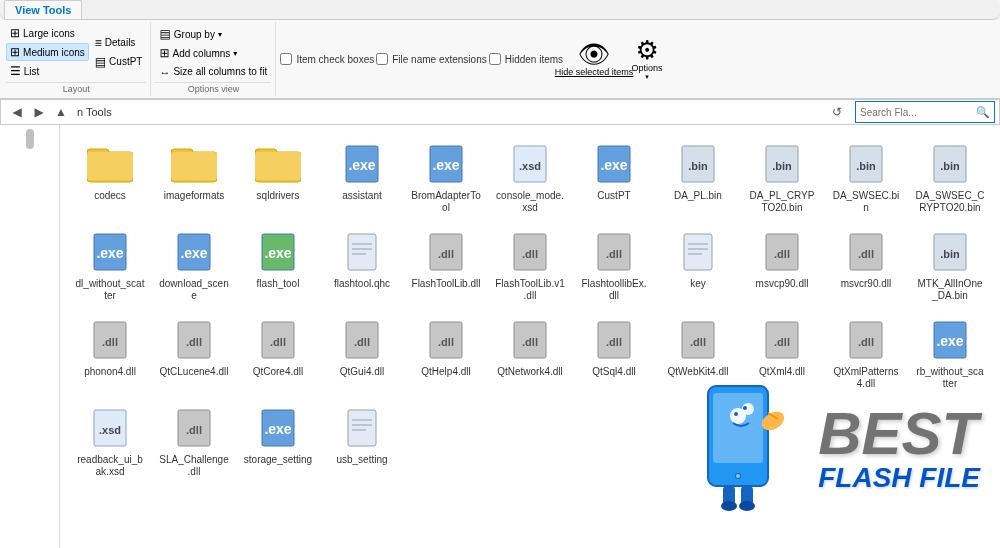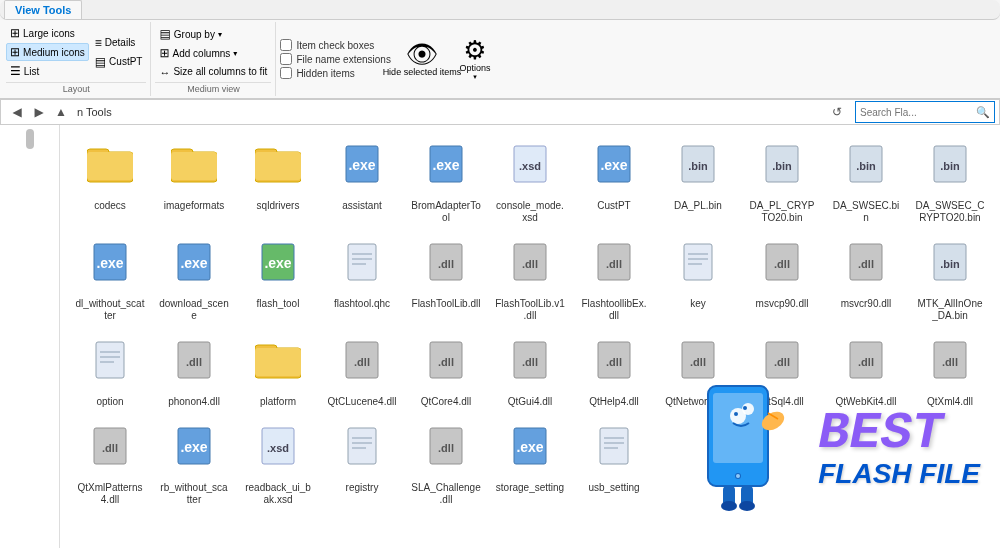--- a/index.html
+++ b/index.html
@@ -1,38 +1,38 @@
 <!DOCTYPE html>
 <html><head>
   <meta charset="utf-8">
   <style>
     * { margin: 0; padding: 0; box-sizing: border-box; }
     body { font-family: 'Segoe UI', Arial, sans-serif; font-size: 11px; background: #f0f0f0; width: 1000px; height: 548px; overflow: hidden; display: flex; flex-direction: column; }
 
-    .checkbox-group { display: flex; flex-direction: column; gap: 2px; }
+    .checkbox-group { display: flex; flex-direction: row; gap: 2px; }
     .cb-item { display: flex; align-items: center; gap: 4px; font-size: 10px; color: #333; cursor: pointer; }
     .cb-item input { width: 12px; height: 12px; cursor: pointer; }
 
     
     .address-bar { display: flex; align-items: center; background: white; border: 1px solid #ccc; height: 26px; padding: 0 4px; gap: 4px; }
     .address-content { flex: 1; font-size: 11px; color: #333; display: flex; align-items: center; gap: 2px; }
     .addr-nav { display: flex; align-items: center; gap: 2px; padding: 2px; }
     .addr-nav-btn { width: 20px; height: 20px; display: flex; align-items: center; justify-content: center; cursor: pointer; border: 1px solid transparent; border-radius: 2px; font-size: 12px; color: #555; }
     .search-box { display: flex; align-items: center; border: 1px solid #0078d7; background: white; height: 22px; padding: 0 4px; gap: 2px; width: 140px; }
     .search-box input { border: none; outline: none; font-size: 10px; width: 100%; background: transparent; }
 
     
     .main-area { display: flex; flex: 1; overflow: hidden; }
     .sidebar { width: 60px; background: white; border-right: 1px solid #ddd; display: flex; flex-direction: column; align-items: center; padding-top: 4px; overflow-y: auto; }
 
     .file-area { flex: 1; background: white; overflow-y: auto; padding: 10px; display: flex; flex-wrap: wrap; align-content: flex-start; gap: 4px; }
 
     .file-item { display: flex; flex-direction: column; align-items: center; width: 80px; padding: 4px; cursor: pointer; border: 1px solid transparent; border-radius: 2px; }
     .file-icon { width: 48px; height: 48px; display: flex; align-items: center; justify-content: center; font-size: 36px; }
-    .file-label { font-size: 10px; color: #333; text-align: center; word-break: break-word; line-height: 1.2; margin-top: 12px; max-width: 78px; }
+    .file-label { font-size: 10px; color: #333; text-align: center; word-break: break-word; line-height: 1.2; margin-top: 2px; max-width: 78px; }
 
     
     .ribbon-outer { background: #f5f5f5; }
     .ribbon-tabs-bar { display: flex; background: #f0f0f0; border-bottom: 1px solid #ccc; padding-left: 4px; border-radius: 7px; }
     .ribbon-tab { padding: 3px 10px; font-size: 11px; cursor: pointer; border: 1px solid transparent; border-bottom: none; border-radius: 2px 2px 0 0; margin-right: 2px; }
     .ribbon-tab.active { background: #f8f8f8; border-color: #ccc; color: #0078d7; font-weight: 600; }
 
     .ribbon-content { background: #f8f8f8; border-bottom: 1px solid #ccc; display: flex; align-items: stretch; padding: 2px; gap: 0; }
     .ribbon-grp { display: flex; flex-direction: column; border-right: 1px solid #ddd; padding: 2px 4px; }
     .ribbon-grp:last-child { border-right: none; }
@@ -98,21 +98,21 @@
             <span style="font-size:12px;">⊞</span>
             <span>Add columns</span>
             <span style="font-size:8px;">▾</span>
           </div>
           <div class="small-btn">
             <span style="font-size:11px;">↔</span>
             <span>Size all columns to fit</span>
           </div>
         </div>
       </div>
-      <div class="ribbon-grp-title">Medium view</div>
+      <div class="ribbon-grp-title">Options view</div>
     </div>
 
     <div class="ribbon-grp">
       <div class="ribbon-grp-body" style="gap:6px;">
         <div class="checkbox-group">
           <label class="cb-item">
             <input type="checkbox" style="">
             <span>Item check boxes</span>
           </label>
           <label class="cb-item">
@@ -120,21 +120,21 @@
             <span>File name extensions</span>
           </label>
           <label class="cb-item">
             <input type="checkbox" style="">
             <span>Hidden items</span>
           </label>
         </div>
         <div style="display:flex;flex-direction:column;align-items:center;gap:2px;">
           <div class="drop-btn" style="width:50px;">
             <span class="big-icon">👁</span>
-            <span class="lbl" style="text-align:center;">Hide selected items</span>
+            <span class="lbl" style="text-align:center;text-decoration:underline;">Hide selected items</span>
           </div>
         </div>
         <div style="display:flex;flex-direction:column;align-items:center;gap:2px;">
           <div class="drop-btn" style="width:44px;">
             <span class="big-icon">⚙</span>
             <span class="lbl">Options</span>
             <span class="arrow">▾</span>
           </div>
         </div>
       </div>
@@ -366,46 +366,25 @@
           <svg width="40" height="40" viewBox="0 0 40 40">
             <rect x="4" y="2" width="32" height="36" rx="2" fill="#d0dce8" stroke="#8898a8" stroke-width="1" opacity="0.9"></rect>
             <text x="20" y="26" text-anchor="middle" font-size="11" font-weight="bold" fill="#445">.bin</text>
           </svg>
         </div>
         <div class="file-label">MTK_AllInOne_DA.bin</div>
       </div>
       <div class="file-item">
         <div class="file-icon">
           <svg width="40" height="40" viewBox="0 0 40 40">
-            <rect x="6" y="2" width="28" height="36" rx="2" fill="#e0e8f4" stroke="#8898a8" stroke-width="1" opacity="0.9"></rect>
-            <line x1="10" y1="12" x2="30" y2="12" stroke="#aab8c8" stroke-width="1.5"></line>
-            <line x1="10" y1="17" x2="30" y2="17" stroke="#aab8c8" stroke-width="1.5"></line>
-            <line x1="10" y1="22" x2="24" y2="22" stroke="#aab8c8" stroke-width="1.5"></line>
-          </svg>
-        </div>
-        <div class="file-label">option</div>
-      </div>
-      <div class="file-item">
-        <div class="file-icon">
-          <svg width="40" height="40" viewBox="0 0 40 40">
             <rect x="4" y="2" width="32" height="36" rx="2" fill="#c0c0c0" stroke="#888" stroke-width="1" opacity="0.9"></rect>
             <text x="20" y="26" text-anchor="middle" font-size="11" font-weight="bold" fill="#555">.dll</text>
           </svg>
         </div>
         <div class="file-label">phonon4.dll</div>
-      </div>
-      <div class="file-item">
-        <div class="file-icon">
-          <svg width="46" height="40" viewBox="0 0 46 40">
-            <rect x="0" y="8" width="46" height="30" rx="3" fill="#f0c040" stroke="#d4a800" stroke-width="1"></rect>
-            <rect x="0" y="5" width="22" height="8" rx="3" fill="#f0c040" stroke="#d4a800" stroke-width="1"></rect>
-            <rect x="0" y="8" width="46" height="28" rx="3" fill="#f5d060"></rect>
-          </svg>
-        </div>
-        <div class="file-label">platform</div>
       </div>
       <div class="file-item">
         <div class="file-icon">
           <svg width="40" height="40" viewBox="0 0 40 40">
             <rect x="4" y="2" width="32" height="36" rx="2" fill="#c0c0c0" stroke="#888" stroke-width="1" opacity="0.9"></rect>
             <text x="20" y="26" text-anchor="middle" font-size="11" font-weight="bold" fill="#555">.dll</text>
           </svg>
         </div>
         <div class="file-label">QtCLucene4.dll</div>
       </div>
@@ -491,31 +470,20 @@
         <div class="file-label">rb_without_scatter</div>
       </div>
       <div class="file-item">
         <div class="file-icon">
           <svg width="40" height="40" viewBox="0 0 40 40">
             <rect x="4" y="2" width="32" height="36" rx="2" fill="#dce8f8" stroke="#8898c8" stroke-width="1" opacity="0.9"></rect>
             <text x="20" y="26" text-anchor="middle" font-size="11" font-weight="bold" fill="#445">.xsd</text>
           </svg>
         </div>
         <div class="file-label">readback_ui_bak.xsd</div>
-      </div>
-      <div class="file-item">
-        <div class="file-icon">
-          <svg width="40" height="40" viewBox="0 0 40 40">
-            <rect x="6" y="2" width="28" height="36" rx="2" fill="#e0e8f4" stroke="#8898a8" stroke-width="1" opacity="0.9"></rect>
-            <line x1="10" y1="12" x2="30" y2="12" stroke="#aab8c8" stroke-width="1.5"></line>
-            <line x1="10" y1="17" x2="30" y2="17" stroke="#aab8c8" stroke-width="1.5"></line>
-            <line x1="10" y1="22" x2="24" y2="22" stroke="#aab8c8" stroke-width="1.5"></line>
-          </svg>
-        </div>
-        <div class="file-label">registry</div>
       </div>
       <div class="file-item">
         <div class="file-icon">
           <svg width="40" height="40" viewBox="0 0 40 40">
             <rect x="4" y="2" width="32" height="36" rx="2" fill="#c0c0c0" stroke="#888" stroke-width="1" opacity="0.9"></rect>
             <text x="20" y="26" text-anchor="middle" font-size="11" font-weight="bold" fill="#555">.dll</text>
           </svg>
         </div>
         <div class="file-label">SLA_Challenge.dll</div>
       </div>
@@ -564,17 +532,17 @@
         <rect x="58" y="115" width="12" height="20" rx="4" fill="#1565C0"></rect>
 
         <ellipse cx="46" cy="135" rx="8" ry="5" fill="#0D47A1"></ellipse>
         <ellipse cx="64" cy="135" rx="8" ry="5" fill="#0D47A1"></ellipse>
 
         <circle cx="55" cy="105" r="3" fill="#1565C0"></circle>
         <circle cx="55" cy="105" r="2" fill="#90CAF9"></circle>
       </svg>
     </div>
     <div style="display:flex;flex-direction:column;">
-      <div style="font-size:52px;font-weight:900;color:#8b5cf6;font-style:italic;line-height:1;font-family:Liberation Mono, monospace;text-shadow:2px 2px 4px rgba(0,0,0,0.2);">BEST</div>
+      <div style="font-size:60px;font-weight:900;color:#737373;font-style:italic;line-height:1;font-family:Liberation Sans, sans-serif;text-shadow:2px 2px 4px rgba(0,0,0,0.2);">BEST</div>
       <div style="font-size:28px;font-weight:900;color:#0055cc;font-style:italic;line-height:1;font-family:Arial Black,sans-serif;text-shadow:1px 1px 3px rgba(0,0,0,0.2);">FLASH FILE</div>
     </div>
   </div>
 </div>
 
 </body></html>

